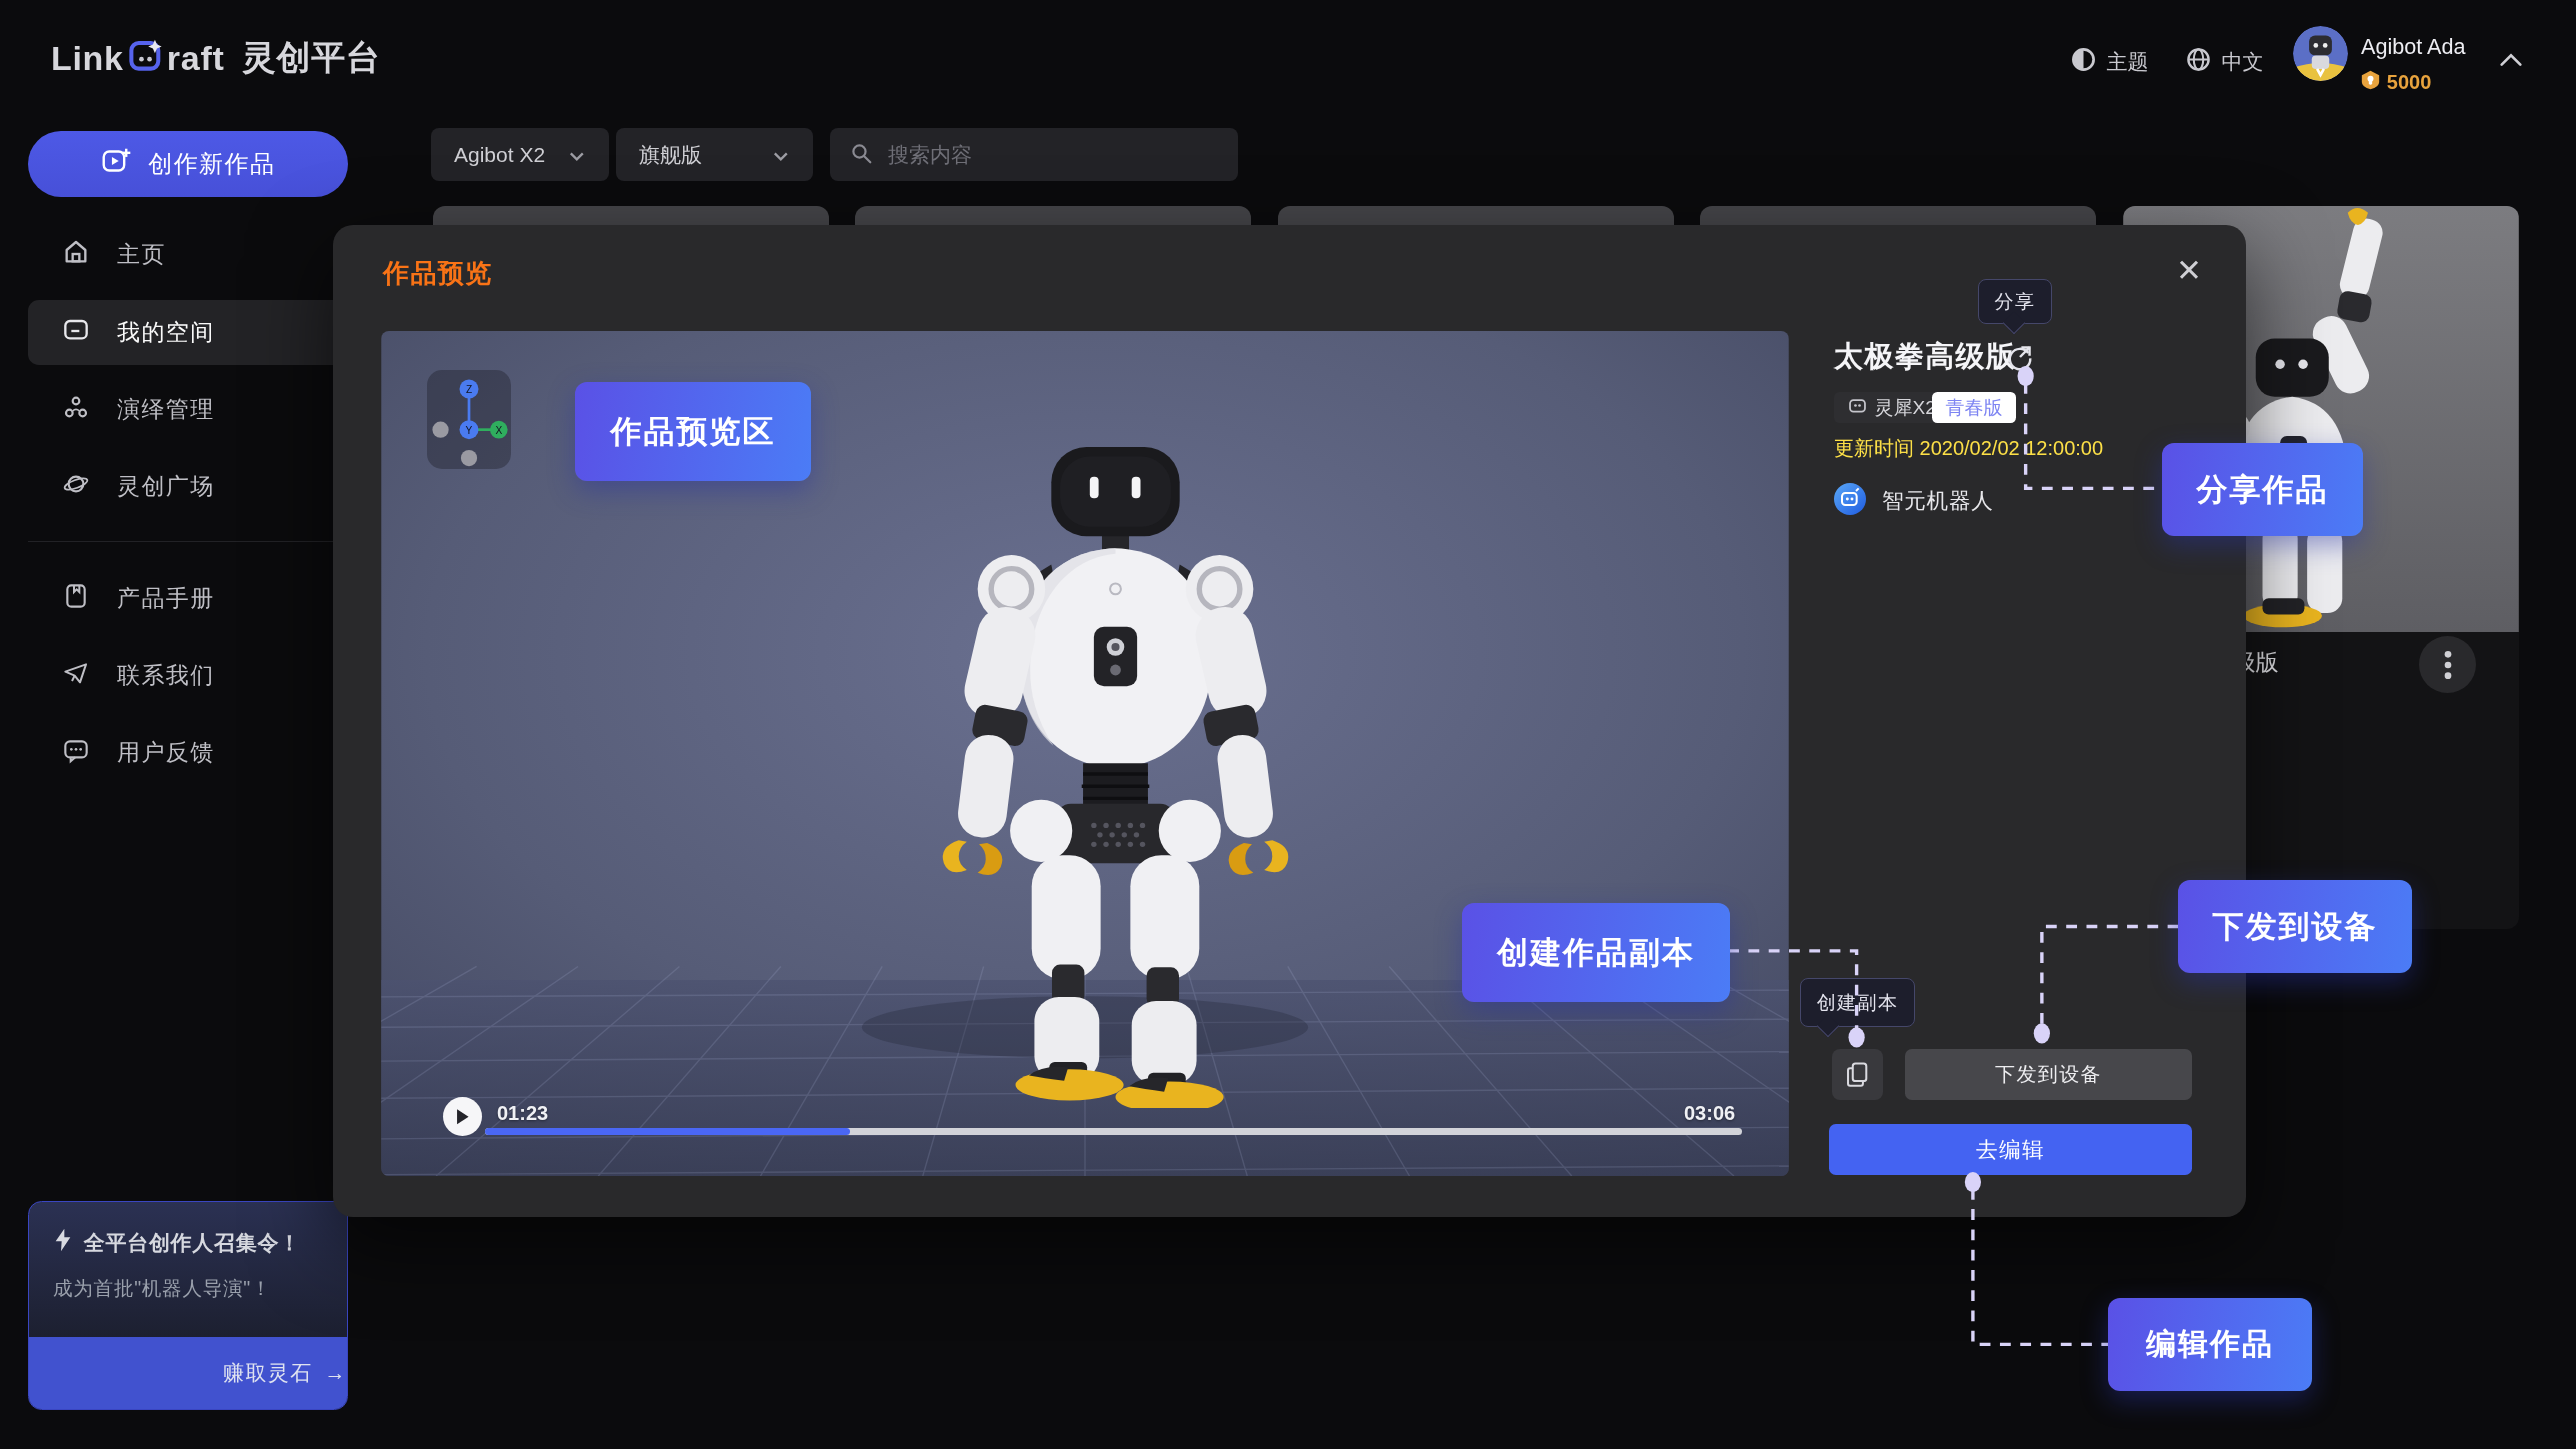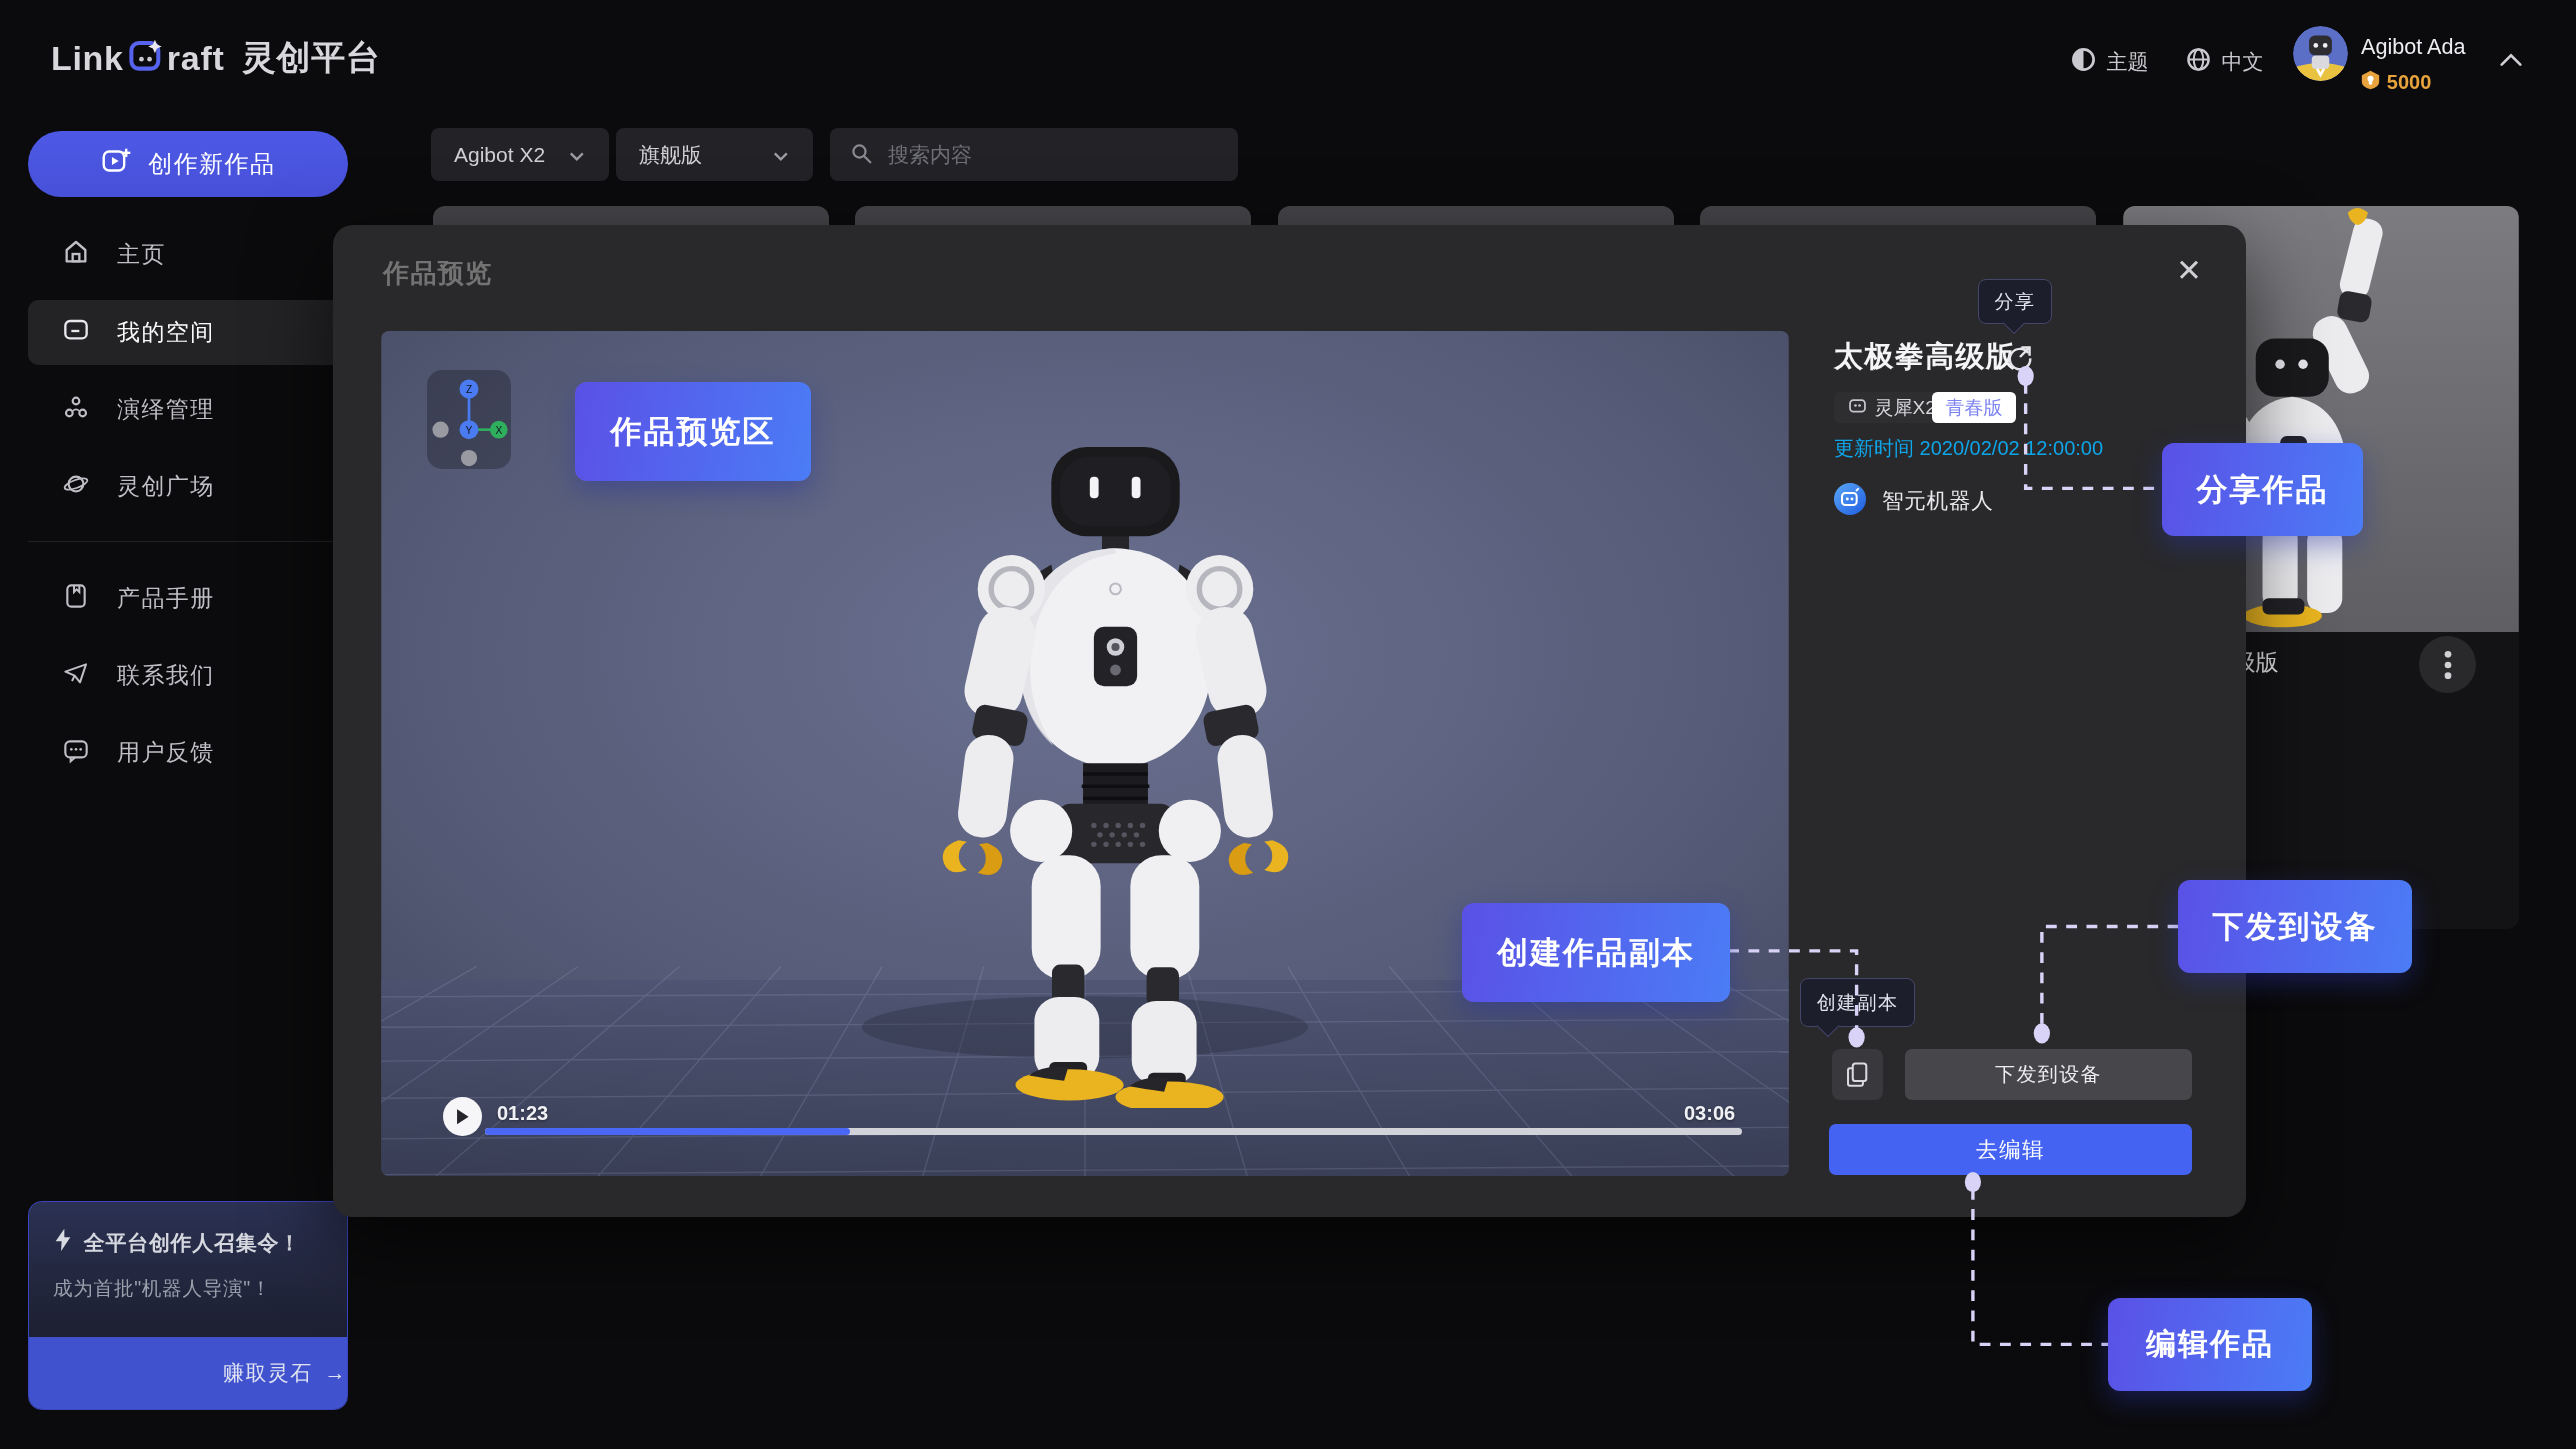--- a/index.html
+++ b/index.html
@@ -47,39 +47,39 @@
   .card5 { left:2123px; top:206px; width:396px; height:723px; background:#131315; border-radius:12px; overflow:hidden; }
   .card5-img { width:396px; height:426px; }
   .card5-title { position:absolute; left:17.6px; top:441px; font-size:23px; color:#e4e4e8; }
   .card5-progress { position:absolute; left:20px; top:473px; font-size:20px; color:#97979d; }
   .card5-more { position:absolute; right:43px; top:430px; width:57px; height:57px; border-radius:50%;
     background:#29292c; display:flex; align-items:center; justify-content:center; cursor:pointer;}
 
   
   .modal { left:333px; top:225px; width:1913px; height:992px; background:#29292b; border-radius:20px;
     box-shadow:0 27px 81px rgba(0,0,0,.6); z-index:10;}
-  .modal-title { left:383px; top:256px; font-size:26px; font-weight:bold; color:#737373; letter-spacing:1.4px; z-index:11;}
+  .modal-title { left:383px; top:256px; font-size:26px; font-weight:bold; color:#f97316; letter-spacing:1.4px; z-index:11;}
   .modal-close { left:2176px; top:252px; font-size:31px; color:#cfcfd4; z-index:12; cursor:pointer; font-weight:300;}
 
   .preview { left:381px; top:331px; width:1408px; height:845px; border-radius:8px; overflow:hidden; z-index:11;}
   .gizmo { left:427px; top:370px; width:84px; height:99px; border-radius:15px; background:rgba(22,24,32,.35); z-index:12;}
 
   .play-btn { left:443px; top:1097px; width:39px; height:39px; border-radius:50%; background:#f6f6f8;
     display:flex; align-items:center; justify-content:center; z-index:12; cursor:pointer;}
   .time { font-size:20px; font-weight:bold; color:#f0f1f5; z-index:12; text-shadow:0 0.7px 2.7px rgba(0,0,0,.4);}
   .bar { left:485px; top:1128px; width:1257px; height:7.4px; border-radius:4px; background:#d2d3d9; z-index:12; cursor:pointer;}
   .bar-fill { height:7.4px; border-radius:4px; background:#4a67f5; }
 
   .work-title { left:1834px; top:337px; font-size:29px; font-weight:bold; color:#f5f5f8; letter-spacing:1.4px; z-index:11;}
   .share-ic { left:2005px; top:342px; z-index:12; cursor:pointer;}
   .tag { top:392px; height:31px; border-radius:5.4px; display:flex; align-items:center; gap:8px; padding:0 13.5px;
     font-size:19px; z-index:11;}
   .tag1 { left:1834px; background:#2e2e31; color:#d6d6db; }
   .tag2 { left:1932px; background:#ffffff; color:#7d84f2; }
-  .updated { left:1834px; top:435px; font-size:20px; color:#0ea5e9; z-index:11; }
+  .updated { left:1834px; top:435px; font-size:20px; color:#fde047; z-index:11; }
   .creator { left:1834px; top:483px; display:flex; align-items:center; gap:16px; z-index:11;}
   .creator-name { font-size:21.6px; color:#e8e8ec; letter-spacing:0.7px;}
 
   .btn-copy { left:1832px; top:1049px; width:51px; height:51px; border-radius:8px; background:#39393d;
     display:flex; align-items:center; justify-content:center; z-index:11; cursor:pointer;}
   .btn-device { left:1905px; top:1049px; width:287px; height:51px; border-radius:6.8px; background:#47474b;
     display:flex; align-items:center; justify-content:center; font-size:20px; color:#ededf0; z-index:11; cursor:pointer; letter-spacing:1.4px;}
   .btn-edit { left:1829px; top:1124px; width:363px; height:51px; border-radius:6.8px; background:#4463f2;
     display:flex; align-items:center; justify-content:center; font-size:21.6px; color:#fff; z-index:11; cursor:pointer; letter-spacing:1.4px;}
 

